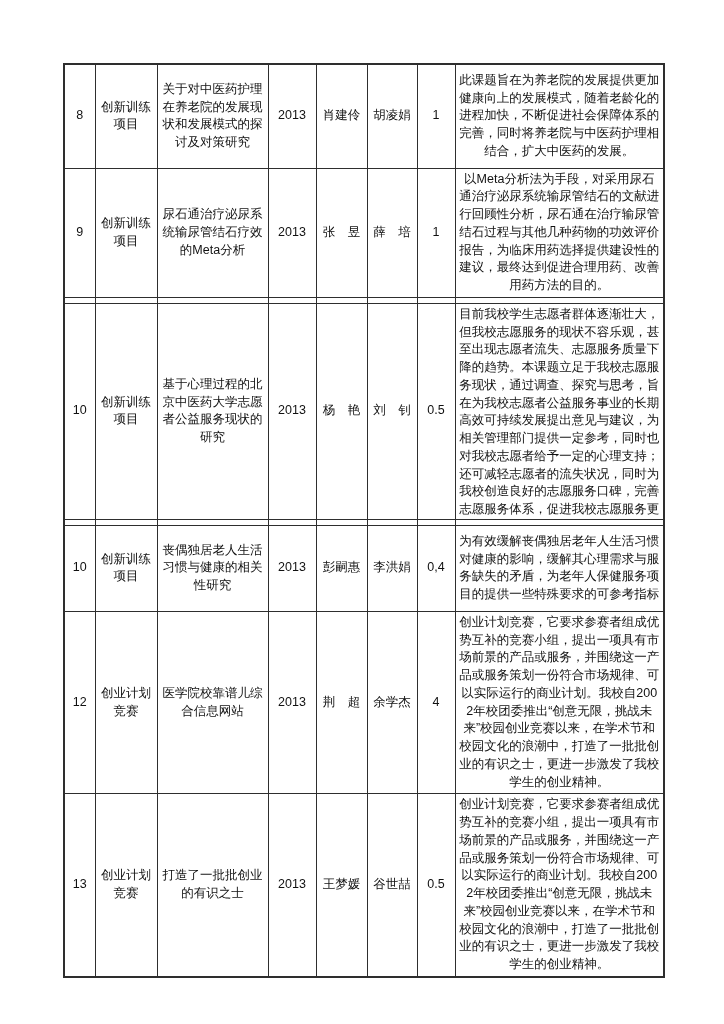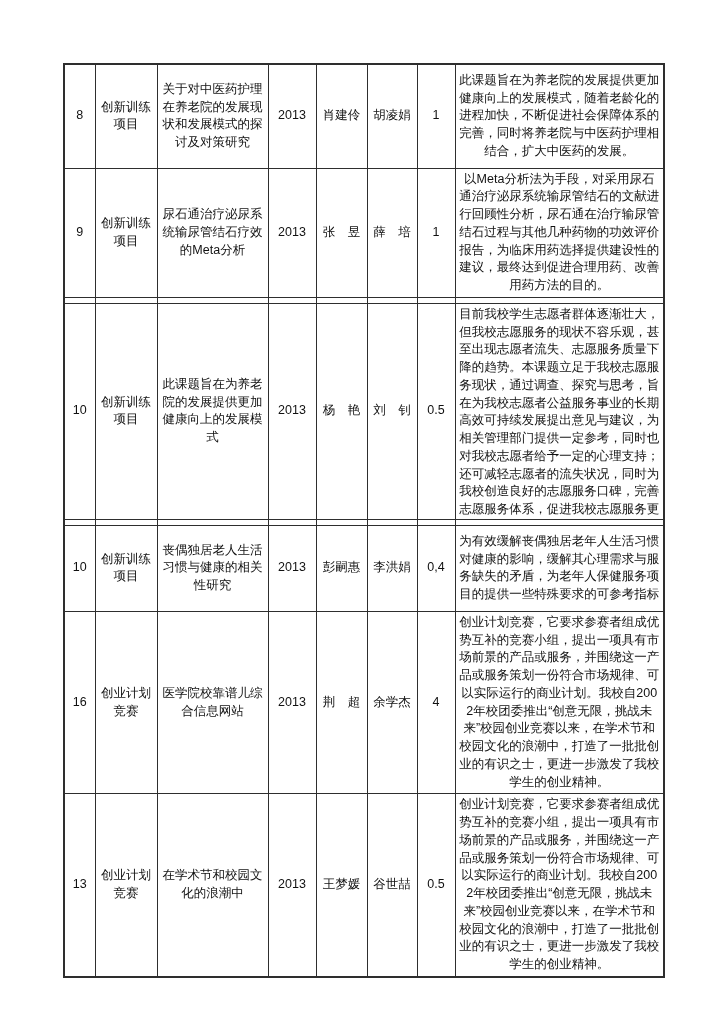--- a/index.html
+++ b/index.html
@@ -104,21 +104,21 @@
         <td></td>
         <td></td>
         <td></td>
         <td></td>
         <td></td>
       </tr>
 
       <tr class="r10">
         <td>10</td>
         <td>创新训练项目</td>
-        <td>此课题旨在为养老院的发展提供更加健康向上的发展模式</td>
+        <td>基于心理过程的北京中医药大学志愿者公益服务现状的研究</td>
         <td>2013</td>
         <td>杨　艳</td>
         <td>刘　钊</td>
         <td>0.5</td>
         <td class="desc">
           <div class="clip-12">目前我校学生志愿者群体逐渐壮大，但我校志愿服务的现状不容乐观，甚至出现志愿者流失、志愿服务质量下降的趋势。本课题立足于我校志愿服务现状，通过调查、探究与思考，旨在为我校志愿者公益服务事业的长期高效可持续发展提出意见与建议，为相关管理部门提供一定参考，同时也对我校志愿者给予一定的心理支持；还可减轻志愿者的流失状况，同时为我校创造良好的志愿服务口碑，完善志愿服务体系，促进我校志愿服务更好的发展。</div>
         </td>
       </tr>
 
       <tr class="spacer">
@@ -137,34 +137,34 @@
         <td>创新训练项目</td>
         <td>丧偶独居老人生活习惯与健康的相关性研究</td>
         <td>2013</td>
         <td>彭嗣惠</td>
         <td>李洪娟</td>
         <td>0,4</td>
         <td class="desc">为有效缓解丧偶独居老年人生活习惯对健康的影响，缓解其心理需求与服务缺失的矛盾，为老年人保健服务项目的提供一些特殊要求的可参考指标</td>
       </tr>
 
       <tr class="r12">
-        <td>16</td>
+        <td>12</td>
         <td>创业计划竞赛</td>
         <td>医学院校靠谱儿综合信息网站</td>
         <td>2013</td>
         <td>荆　超</td>
         <td>余学杰</td>
         <td>4</td>
         <td class="desc">创业计划竞赛，它要求参赛者组成优势互补的竞赛小组，提出一项具有市场前景的产品或服务，并围绕这一产品或服务策划一份符合市场规律、可以实际运行的商业计划。我校自2002年校团委推出“创意无限，挑战未来”校园创业竞赛以来，在学术节和校园文化的浪潮中，打造了一批批创业的有识之士，更进一步激发了我校学生的创业精神。</td>
       </tr>
 
       <tr class="r13">
         <td>13</td>
         <td>创业计划竞赛</td>
-        <td>在学术节和校园文化的浪潮中</td>
+        <td>打造了一批批创业的有识之士</td>
         <td>2013</td>
         <td>王梦媛</td>
         <td>谷世喆</td>
         <td>0.5</td>
         <td class="desc">创业计划竞赛，它要求参赛者组成优势互补的竞赛小组，提出一项具有市场前景的产品或服务，并围绕这一产品或服务策划一份符合市场规律、可以实际运行的商业计划。我校自2002年校团委推出“创意无限，挑战未来”校园创业竞赛以来，在学术节和校园文化的浪潮中，打造了一批批创业的有识之士，更进一步激发了我校学生的创业精神。</td>
       </tr>
 
     </tbody>
   </table>
 </div>

